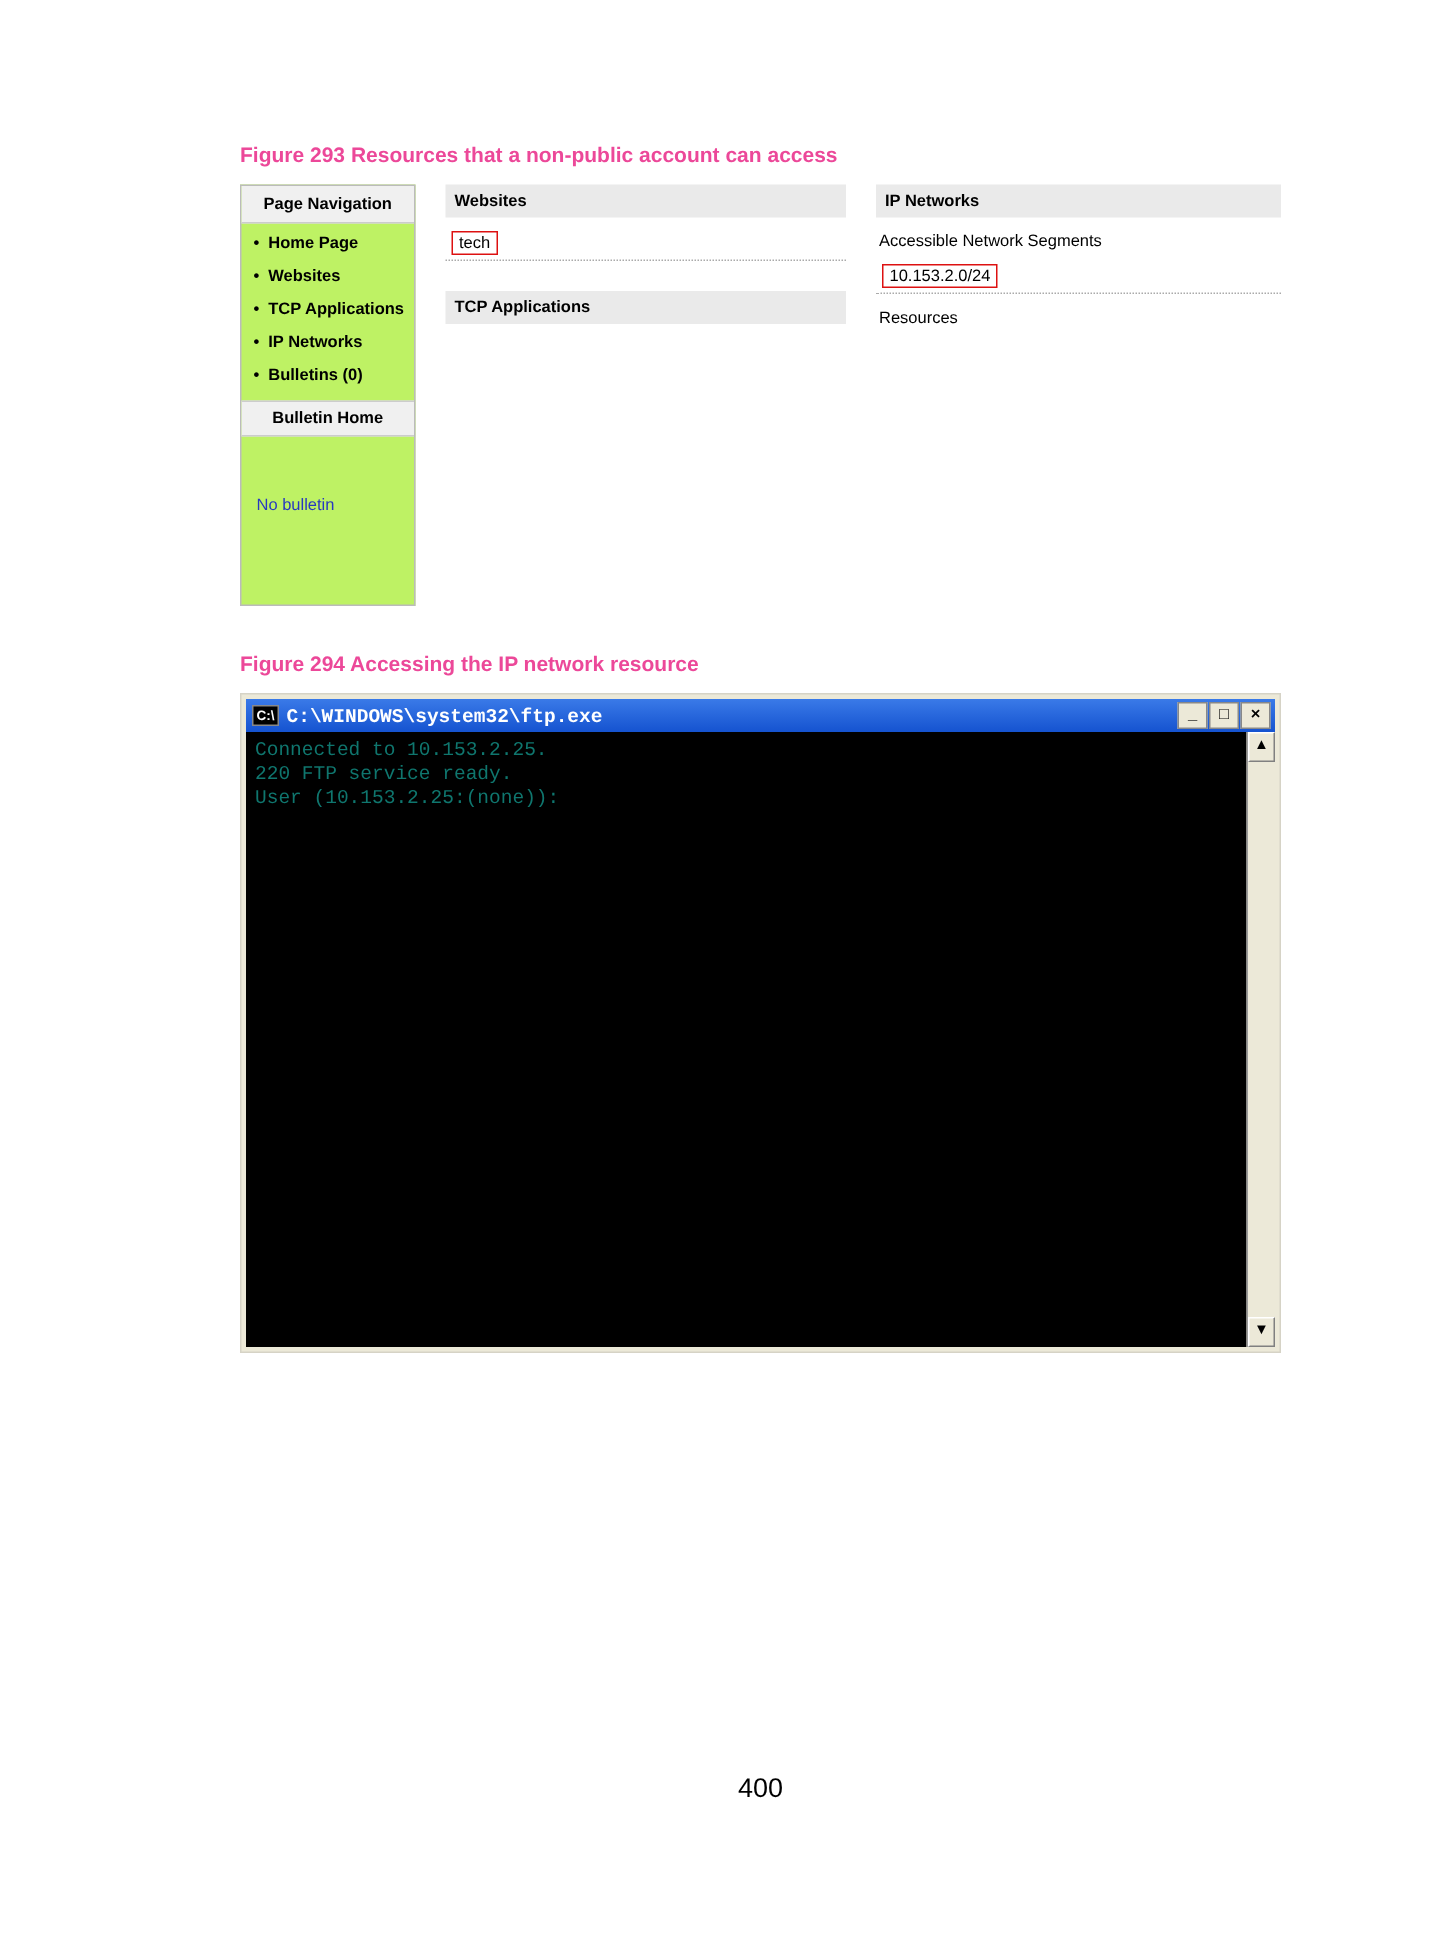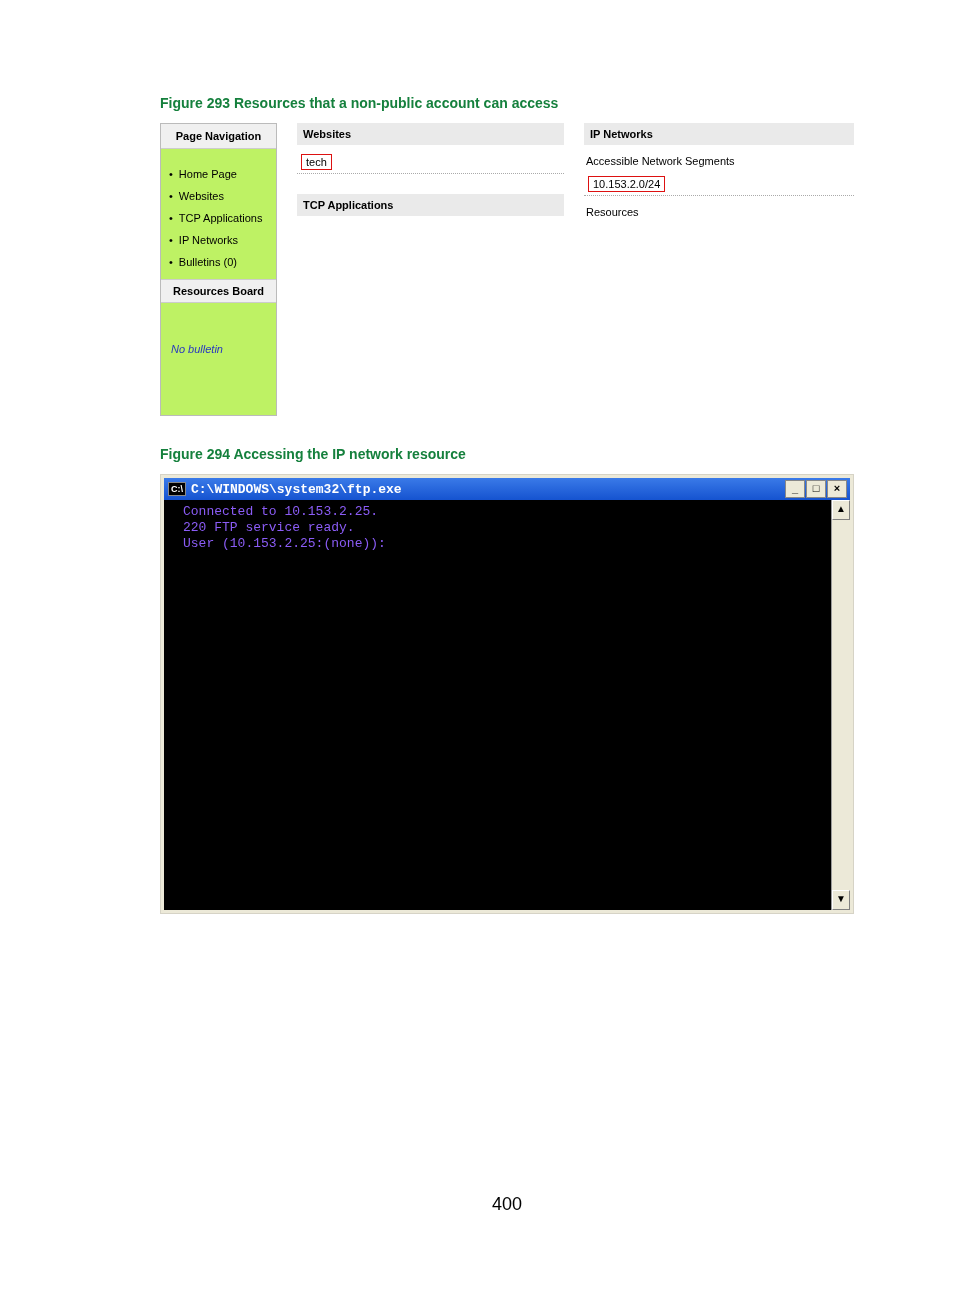--- a/index.html
+++ b/index.html
@@ -6,21 +6,21 @@
     margin: 0;
     padding: 0;
     background: #fff;
     font-family: Arial, Helvetica, sans-serif;
     width: 954px;
   }
   .page {
     padding: 95px 100px 40px 160px;
   }
   .fig-caption {
-    color: #15803d;
+    color: #ec4899;
     font-family: Arial, sans-serif;
     font-size: 14px;
     font-weight: bold;
     margin-bottom: 12px;
   }
   .fig293 {
     display: flex;
     gap: 20px;
     margin-bottom: 30px;
   }
@@ -31,42 +31,42 @@
     font-size: 11px;
   }
   .sidebar-header {
     background: #f0f0f0;
     font-weight: bold;
     text-align: center;
     padding: 6px 4px;
     border-bottom: 1px solid #ccc;
   }
   .sidebar-items {
-    padding: 14px 4px 6px 8px;
+    padding: 2px 4px 6px 8px;
+    font-weight: bold;
   }
   .sidebar-item {
     padding: 5px 0;
   }
   .sidebar-item::before {
     content: "•";
     margin-right: 6px;
   }
   .bulletin-header {
     background: #f0f0f0;
     font-weight: bold;
     text-align: center;
     padding: 5px;
     border-top: 1px solid #ccc;
     border-bottom: 1px solid #ccc;
   }
   .bulletin-body {
     padding: 40px 10px 60px 10px;
     color: #2838c0;
     font-size: 11px;
-    font-style: italic;
   }
   .col-mid {
     flex: 1;
     font-size: 11px;
   }
   .col-right {
     width: 270px;
     font-size: 11px;
   }
   .section-head {
@@ -130,24 +130,24 @@
     font-family: Arial, sans-serif;
     font-weight: bold;
   }
   .console-wrap {
     display: flex;
     background: #000;
     height: 410px;
   }
   .console {
     flex: 1;
-    color: #8b5cf6;
+    color: #0f766e;
     font-family: "Courier New", monospace;
     font-size: 13px;
-    padding: 4px 19px;
+    padding: 4px 6px;
     line-height: 16px;
     white-space: pre;
     border-radius: 28px;
   }
   .vscroll {
     width: 18px;
     background: #ece9d8;
     display: flex;
     flex-direction: column;
     border-left: 1px solid #9a9a9a;
@@ -179,21 +179,21 @@
   <div class="fig293">
     <div class="sidebar">
       <div class="sidebar-header">Page Navigation</div>
       <div class="sidebar-items">
         <div class="sidebar-item">Home Page</div>
         <div class="sidebar-item">Websites</div>
         <div class="sidebar-item">TCP Applications</div>
         <div class="sidebar-item">IP Networks</div>
         <div class="sidebar-item">Bulletins (0)</div>
       </div>
-      <div class="bulletin-header">Resources Board</div>
+      <div class="bulletin-header">Bulletin Home</div>
       <div class="bulletin-body">No bulletin</div>
     </div>
 
     <div class="col-mid">
       <div class="section-head">Websites</div>
       <div class="value-row">
         <span class="redbox">tech</span>
       </div>
       <div style="height:14px"></div>
       <div class="section-head">TCP Applications</div>

